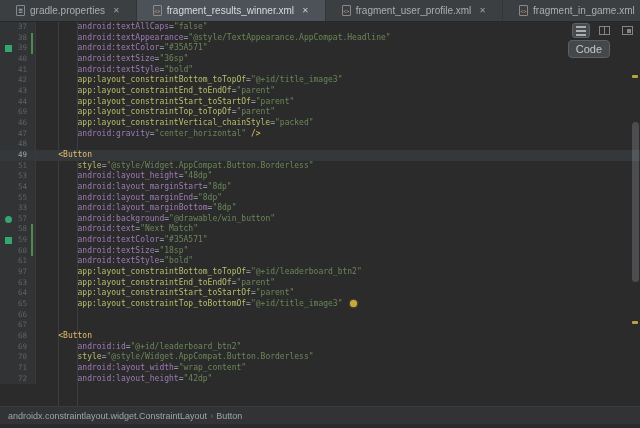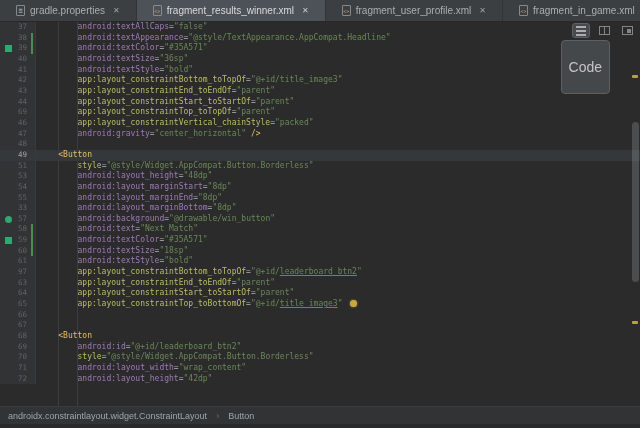--- a/index.html
+++ b/index.html
@@ -35,21 +35,21 @@
   .gicon{position:absolute;left:5px;top:2px;width:7px;height:7px}
   .gicon.swatch{background:var(--swatch_green)}
   .gicon.circle{background:var(--swatch_green);border-radius:50%}
   .code{flex:1;padding-left:3px;font:8px/10.67px "DejaVu Sans Mono",monospace;color:var(--punct);
         white-space:pre;overflow:hidden}
   .c-p{color:var(--punct)}
   .c-a{color:var(--attr_android)}
   .c-q{color:var(--attr_app)}
   .c-v{color:var(--value)}
   .c-t{color:var(--tag)}
-  .u{text-decoration:underline}
+  .u{}
   .bulb{display:inline-block;width:7px;height:7px;border-radius:50%;background:var(--bulb);
         margin-left:8px;vertical-align:middle;box-shadow:0 0 2px rgba(201,167,60,.9)}
 
   
   .scroll{position:absolute;top:0;bottom:0;right:0;width:10px}
   .thumb{position:absolute;right:1px;top:100px;height:160px;width:7px;border-radius:4px;background:rgba(170,178,183,.25)}
   .stripe-mark{position:absolute;right:2px;width:6px;height:3px;border-radius:1px;background:var(--stripe_warning)}
   .m1{top:53px}.m2{top:299px}
 
   
@@ -57,26 +57,26 @@
   .icon-btn{width:18px;height:15px;display:flex;align-items:center;justify-content:center;
             border:1px solid transparent;border-radius:3px}
   .icon-btn.sel{background:#47494B;border-color:#5E6163}
   .icon-btn:not(.sel){opacity:.7}
   .gl-code{width:10px;height:2px;background:var(--icon_gray);
            box-shadow:0 4px 0 var(--icon_gray),0 8px 0 var(--icon_gray);margin-top:-8px}
   .gl-split{width:11px;height:9px;border:1px solid var(--icon_gray);position:relative}
   .gl-split::after{content:"";position:absolute;left:4px;top:0;bottom:0;width:1px;background:var(--icon_gray)}
   .gl-design{width:11px;height:9px;border:1px solid var(--icon_gray);position:relative}
   .gl-design::after{content:"";position:absolute;right:1px;bottom:1px;width:4px;height:4px;background:var(--icon_gray)}
-  .tooltip{position:absolute;top:40px;right:30px;z-index:6;padding:18px 7px;font-size:14px;
+  .tooltip{position:absolute;top:40px;right:30px;z-index:6;padding:2px 7px;font-size:11px;
            background:var(--tooltip_bg);border:1px solid var(--tooltip_border);color:var(--tooltip_text);border-radius:4px}
 
   
   .breadcrumbs{position:absolute;top:406px;left:0;right:0;height:18px;display:flex;align-items:center;
-               gap:9px;padding:0 8px;background:var(--breadcrumb_bg);border-top:1px solid #3A3D3F;font-size:9px}
+               gap:3px;padding:0 8px;background:var(--breadcrumb_bg);border-top:1px solid #3A3D3F;font-size:9px}
   .bitem{color:var(--breadcrumb_text)}
   .bsep{color:#6C7174}
   .bottomstrip{position:absolute;bottom:0;left:0;right:0;height:4px;background:#282B2D}
 </style>
 </head>
 <body>
 
 <div class="tabbar">
     <div class="tab">
       <span class="file-icon properties"></span>

